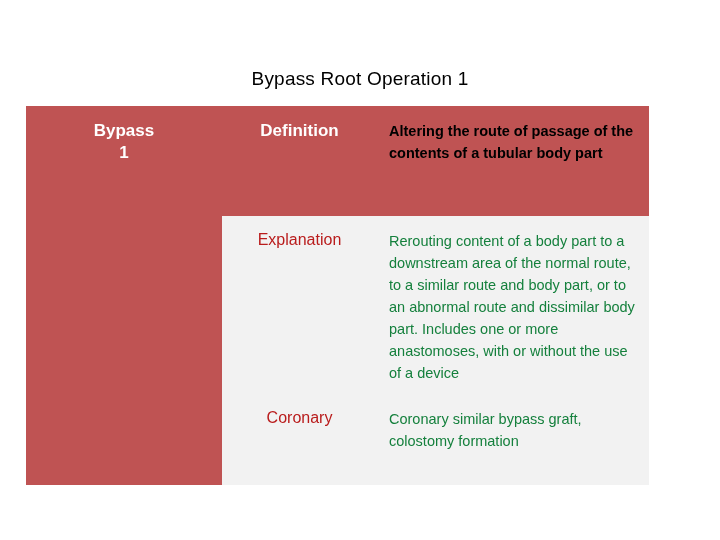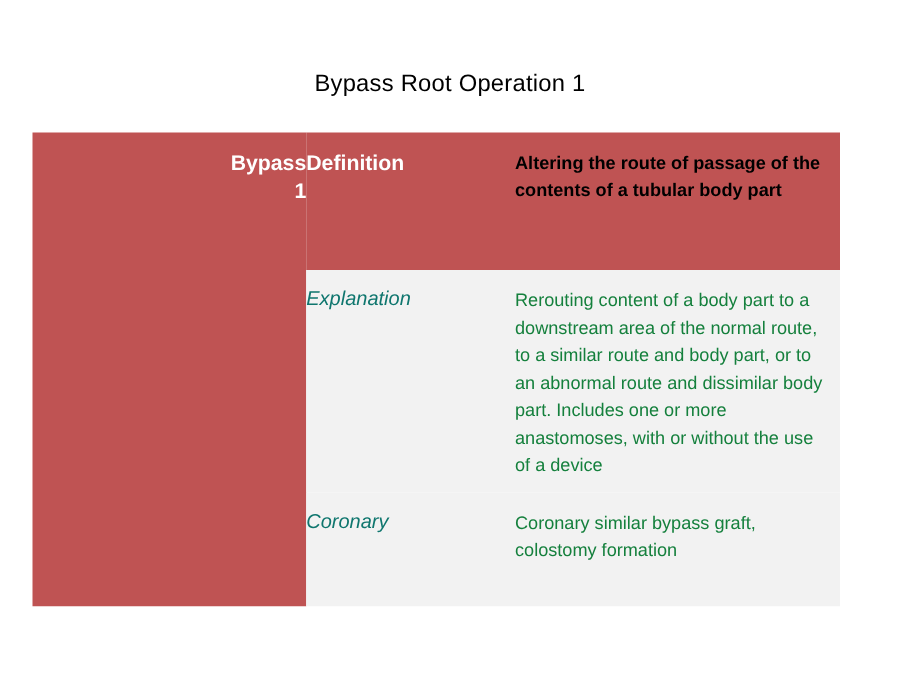--- a/index.html
+++ b/index.html
@@ -14,21 +14,21 @@
     overflow: hidden;
   }
   .slide {
     position: relative;
     width: 720px;
     height: 540px;
   }
   .slide-title {
     position: absolute;
     left: 0;
-    top: 57px;
+    top: 68px;
     width: 720px;
     text-align: center;
     font-size: 19px;
     color: #000000;
     letter-spacing: 0.2px;
   }
   .table-wrap {
     position: absolute;
     left: 26px;
     top: 106px;
@@ -39,34 +39,35 @@
     border-collapse: collapse;
     width: 612px;
     table-layout: fixed;
   }
   table.main-table td {
     vertical-align: top;
     padding: 0;
   }
   
   .col-left {
-    width: 219px;
+    width: 196px;
     background: #bf5353;
-    text-align: right;
+    text-align: center;
   }
   .col-left .label {
     color: #ffffff;
     font-weight: bold;
     font-size: 17px;
     line-height: 1.28;
     padding-top: 14px;
   }
   
   .col-mid {
     width: 155px;
+    text-align: center;
   }
   .col-mid .mlabel {
     font-size: 16px;
     line-height: 1.25;
     padding-top: 14px;
   }
   
   .col-right {
     width: 272px;
   }
@@ -90,23 +91,22 @@
   .row1 .col-right .rtext {
     color: #000000;
     font-weight: bold;
     font-size: 14.5px;
   }
   
   .rowlight .col-mid {
     background: #f2f2f2;
   }
   .rowlight .col-mid .mlabel {
-    color: #0f766e;
+    color: #b91c1c;
     font-weight: normal;
-    font-style: italic;
   }
   .rowlight .col-right {
     background: #f2f2f2;
   }
   .rowlight .col-right .rtext {
     color: #15803d;
     font-weight: normal;
   }
   .r1-height { height: 110px; }
   .r2-height { height: 155px; }

